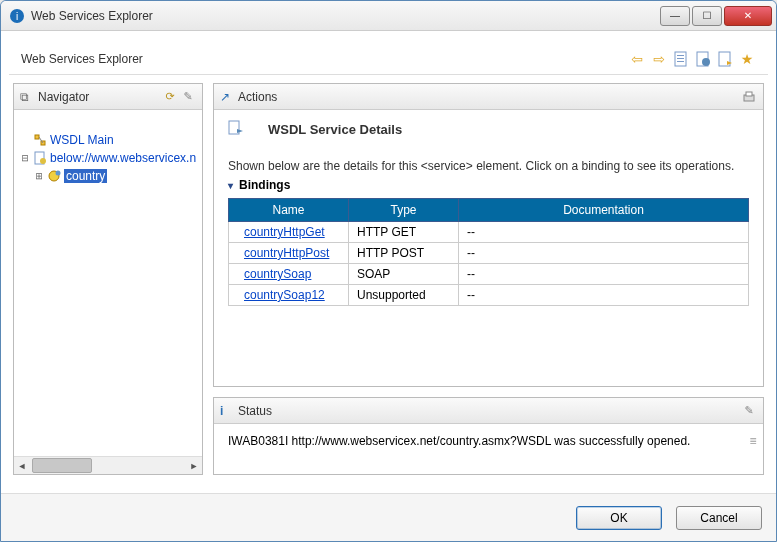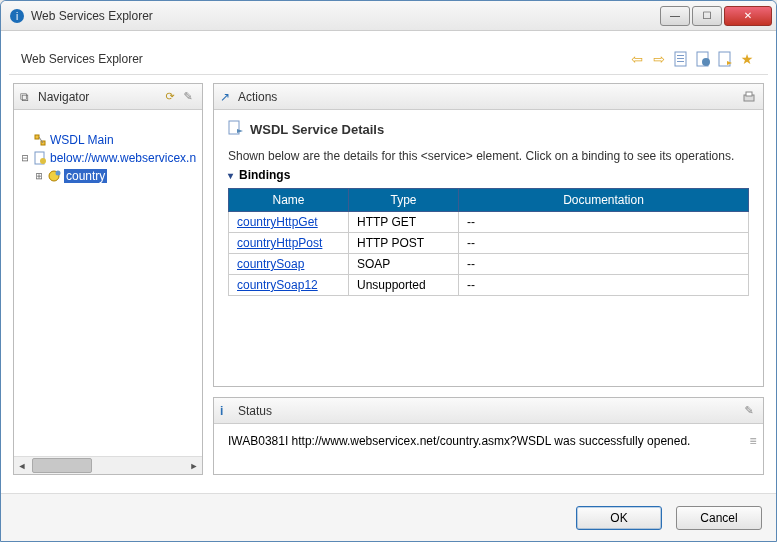--- a/index.html
+++ b/index.html
@@ -38,29 +38,29 @@
   .tree-link { color:#0645c8; text-decoration:none; cursor:pointer;}
   .tree-selected { background:#3068c8; color:#ffffff; padding:0 2px;}
   .hscroll { height:18px; background:#f0f0f0; border-top:1px solid #ddd; position:relative;}
   .hscroll .thumb{ position:absolute; left:18px; width:60px; top:1px; bottom:1px; background:#c8c8c8; border:1px solid #aaa; border-radius:2px;}
   .hscroll .arr{position:absolute;top:0;bottom:0;width:16px;display:flex;align-items:center;justify-content:center;font-size:9px;color:#555;}
 
   
   .right-col { flex:1; display:flex; flex-direction:column; gap:10px; min-width:0;}
   .actions-panel { flex:1; display:flex; flex-direction:column;}
   .actions-body { flex:1; padding:10px 14px; overflow:auto;}
-  .sd-title { display:flex; align-items:center; gap:6px; font-weight:bold; font-size:13px; color:#333; margin-bottom:10px;}
+  .sd-title { display:flex; align-items:center; gap:24px; font-weight:bold; font-size:13px; color:#333; margin-bottom:20px;}
   .sd-desc { font-size:12px; color:#333; margin-bottom:5px;}
   .bindings-hdr { display:flex; align-items:center; gap:6px; font-weight:bold; margin-bottom:6px; font-size:12px;}
   .twisty { font-size:10px; color:#2a4a8a;}
 
   table.bindings { width:100%; border-collapse:collapse; font-size:12px;}
   table.bindings th { background:#0369a1; color:#fff; font-weight:normal; padding:4px 8px; border:1px solid #3a5a90; text-align:center;}
   table.bindings td { border:1px solid #ccc; padding:3px 8px;}
-  table.bindings td a { color:#0645c8; text-decoration:underline; cursor:pointer;}
+  table.bindings td a { color:#0645c8; text-decoration:underline; cursor:pointer;margin-left:7px;}
 
   .status-panel { height: 78px; }
   .status-body { padding:10px 14px; font-size:12px; position:relative;}
   .vscroll-mini { position:absolute; right:2px; top:6px; bottom:6px; width:16px; display:flex; flex-direction:column; align-items:center; justify-content:center; color:#999; font-size:12px;}
 
   
   .footer { position:absolute; bottom:0; left:0; right:0; height:48px; display:flex; align-items:center; justify-content:flex-end; gap:14px; padding:0 14px; border-top:1px solid #ddd; background:#f5f5f5;}
   .btn { min-width:86px; height:24px; border:1px solid #8a8a8a; border-radius:3px; background:linear-gradient(to bottom,#fcfcfc,#e4e4e4); font-size:12px; cursor:pointer;}
   .btn.primary { border-color:#2a6fb5; box-shadow:0 0 0 1px rgba(42,111,181,.3) inset;}
 </style>

